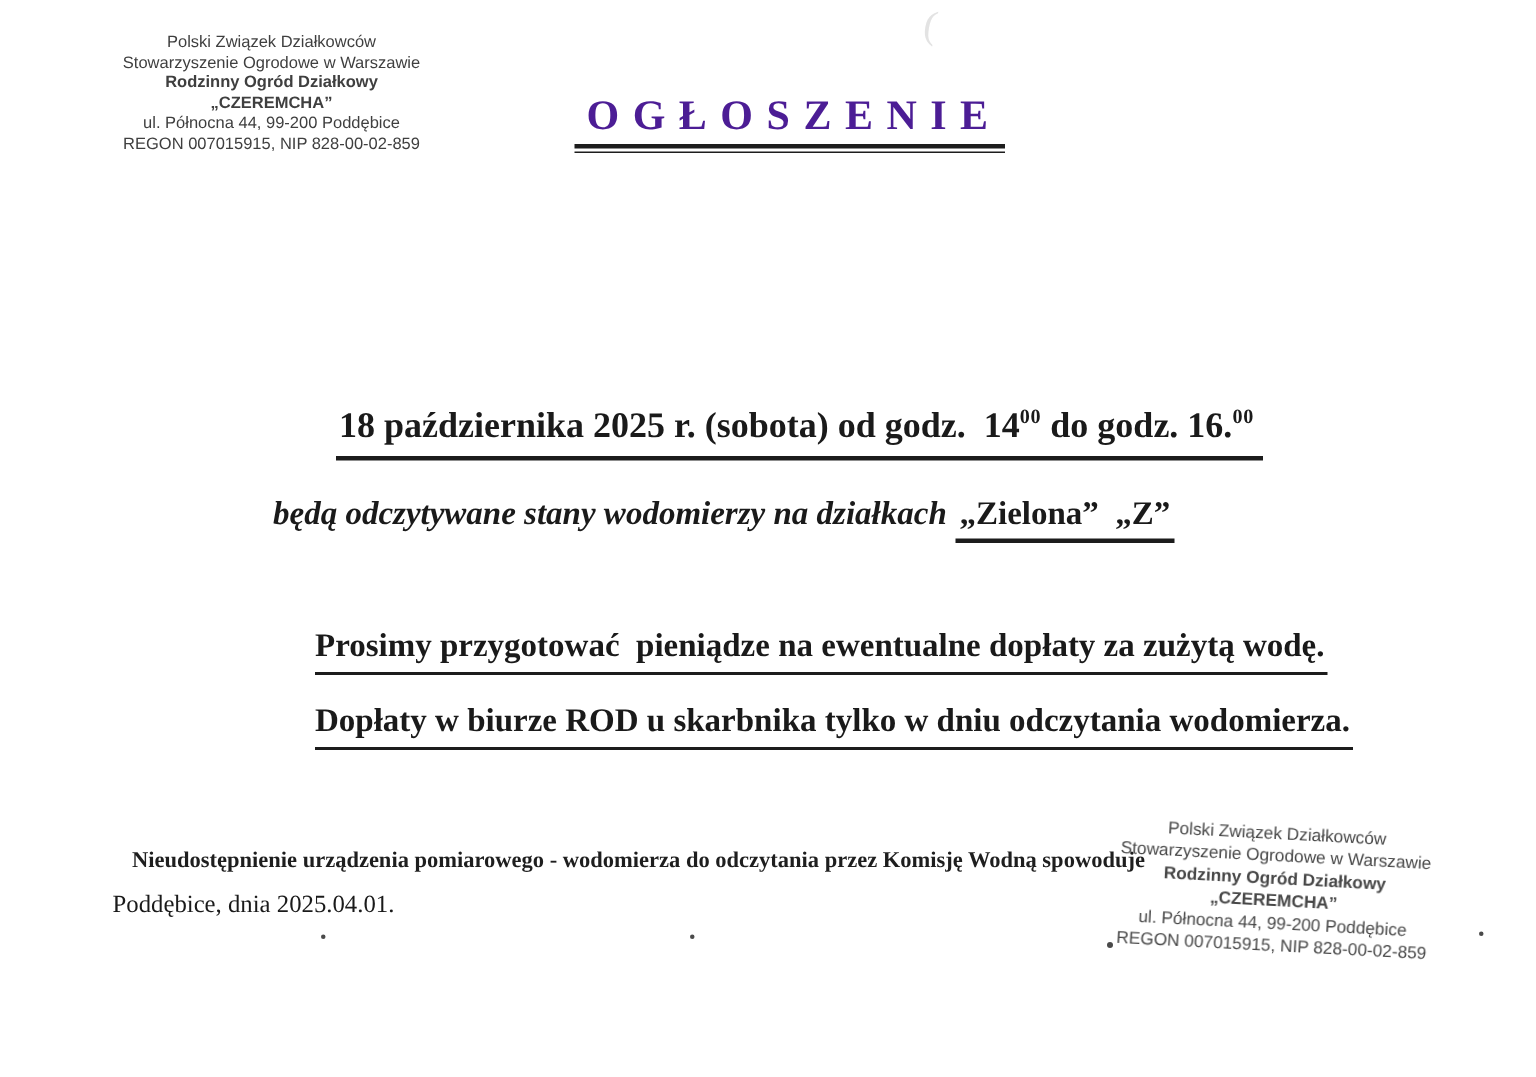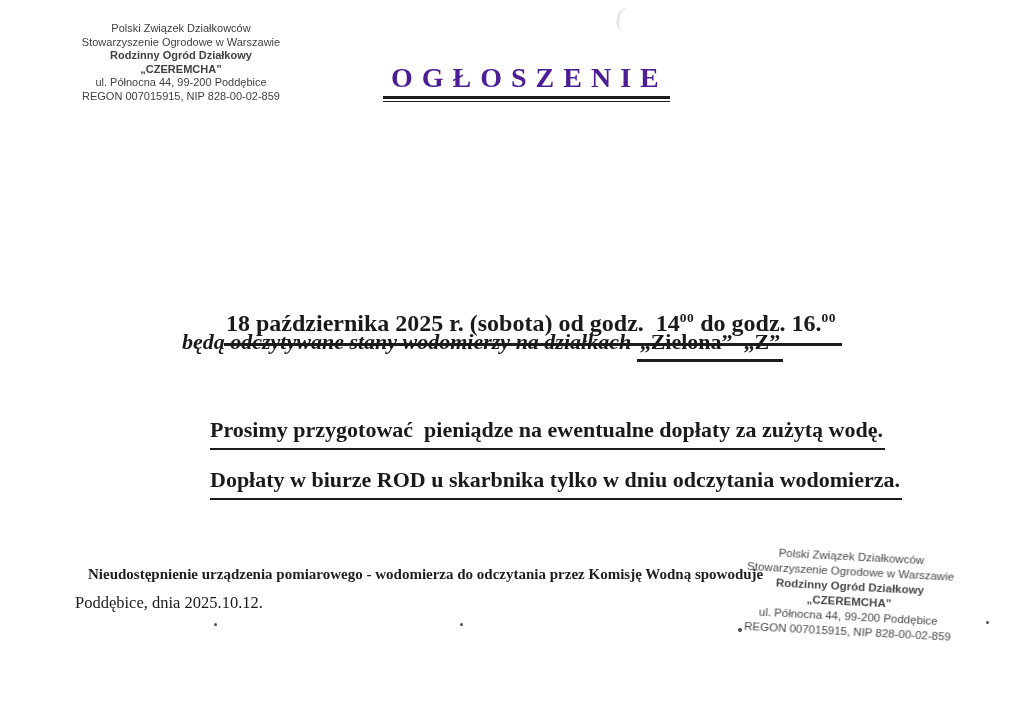--- a/index.html
+++ b/index.html
@@ -51,21 +51,20 @@
   }
 
   
   .line { position: absolute; white-space: pre; }
   .line-intro { left: 190px; top: 160px; font-size: 24px; }
   .line-date  { left: 200px; top: 243px; font-size: 24px; font-weight: bold; }
   .line-date .u-wrap {
     display: inline-block;
     border-bottom: 3px solid #1c1c1c;
     padding: 0 6px 6px 2px;
-    margin-top: 40px;
   }
   .line-date sup { font-size: 0.56em; vertical-align: super; letter-spacing: 0.5px; }
 
   .line-meters {
     left: 160px; top: 303px;
     font-size: 22px; font-weight: bold; font-style: italic;
   }
   .line-meters .upright {
     font-style: normal;
     display: inline-block;
@@ -144,21 +143,21 @@
     <span class="u-wrap">Prosimy przygotować  pieniądze na ewentualne dopłaty za zużytą wodę.</span>
   </div>
   <div class="line line-notice line-notice2">
     <span class="u-wrap">Dopłaty w biurze ROD u skarbnika tylko w dniu odczytania wodomierza.</span>
   </div>
 
   <div class="footnote">
     <div>Nieudostępnienie urządzenia pomiarowego - wodomierza do odczytania przez Komisję Wodną spowoduje</div>
   </div>
 
-  <div class="place-date">Poddębice, dnia 2025.10.12.</div>
+  <div class="place-date">Poddębice, dnia 2025.04.01.</div>
 
   <div class="stamp stamp-br">
     <div class="stamp-line">Polski Związek Działkowców</div>
     <div class="stamp-line">Stowarzyszenie Ogrodowe w Warszawie</div>
     <div class="stamp-line b">Rodzinny Ogród Działkowy</div>
     <div class="stamp-line b">„CZEREMCHA”</div>
     <div class="stamp-line">ul. Północna 44, 99-200 Poddębice</div>
     <div class="stamp-line">REGON 007015915, NIP 828-00-02-859</div>
   </div>
 

